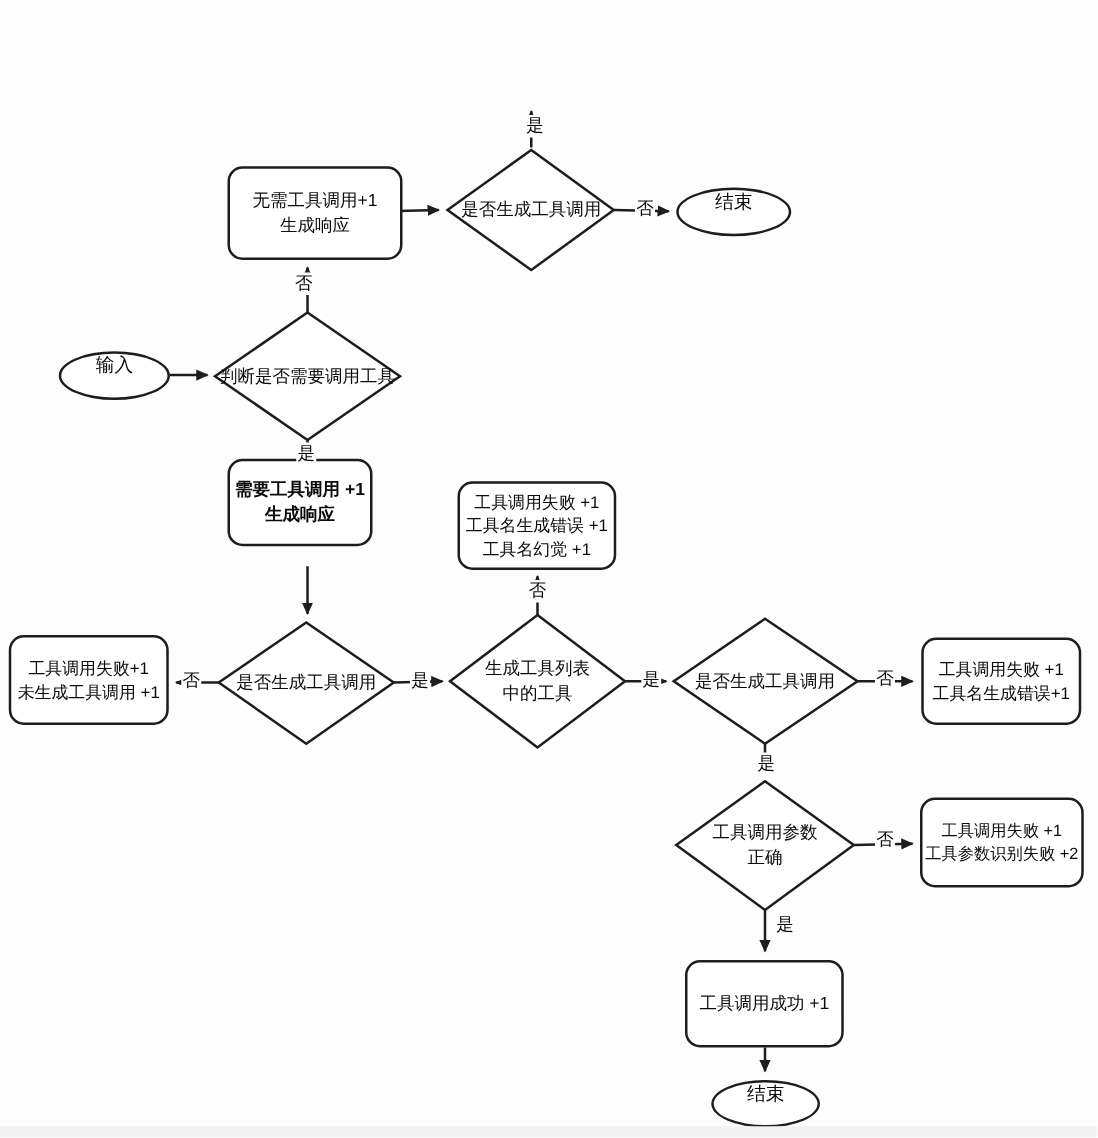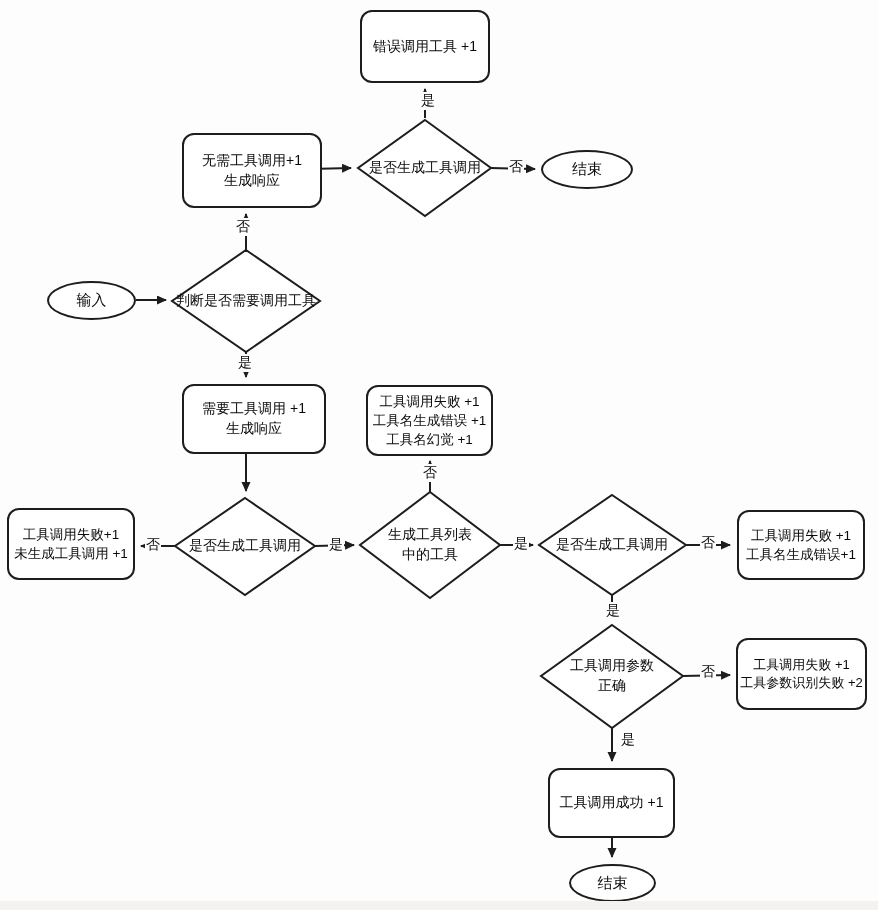--- a/index.html
+++ b/index.html
@@ -24,21 +24,21 @@
   .rect-node {
     position:absolute; background:var(--node-fill);
     border:2px solid var(--stroke); border-radius:12px;
     display:flex; flex-direction:column; align-items:center; justify-content:center;
     text-align:center; font-size:14px; line-height:1.42; color:var(--text);
     padding:2px;
   }
   .ellipse-node {
     position:absolute; background:var(--node-fill);
     border:2px solid var(--stroke); border-radius:50%;
-    display:flex; align-items:center; justify-content:center;
+    display:flex; justify-content:center;
     font-size:15px; color:var(--text);
   }
   .dtext {
     position:absolute; transform:translate(-50%,-50%);
     text-align:center; font-size:14px; line-height:1.4; color:var(--text);
     white-space:nowrap;
   }
   .elabel {
     position:absolute; transform:translate(-50%,-50%);
     font-size:14px; color:var(--text); background:var(--bg); padding:0 1px;
@@ -75,30 +75,27 @@
     <line x1="315" y1="546" x2="354" y2="545" marker-end="url(#arrow)"></line>
     <line x1="430" y1="492" x2="430" y2="461" marker-end="url(#arrow)"></line>
     <line x1="500" y1="545" x2="533" y2="545" marker-end="url(#arrow)"></line>
     <line x1="686" y1="545" x2="730" y2="545" marker-end="url(#arrow)"></line>
     <line x1="612" y1="595" x2="612" y2="619" marker-end="url(#arrow)"></line>
     <line x1="683" y1="676" x2="730" y2="675" marker-end="url(#arrow)"></line>
     <line x1="612" y1="728" x2="612" y2="761" marker-end="url(#arrow)"></line>
     <line x1="612" y1="838" x2="612" y2="857" marker-end="url(#arrow)"></line>
   </svg>
 
-  <div class="rect-node" style="left:360px; top:10px; width:130px; height:73px;">
-    <span>错误调用工具 +1</span>
-  </div>
 
   <div class="rect-node" style="left:182px; top:133px; width:140px; height:75px;">
     <span>无需工具调用+1</span>
     <span>生成响应</span>
   </div>
 
-  <div class="rect-node" style="left:182px; top:384px; width:144px; height:70px;">
+  <div class="rect-node" style="left:182px; top:367px; width:116px; height:70px;font-weight:bold;">
     <span>需要工具调用 +1</span>
     <span>生成响应</span>
   </div>
 
   <div class="rect-node" style="left:7px; top:508px; width:128px; height:72px; font-size:13.5px;">
     <span>工具调用失败+1</span>
     <span>未生成工具调用 +1</span>
   </div>
 
   <div class="rect-node" style="left:366px; top:385px; width:127px; height:71px; font-size:13.5px;">

